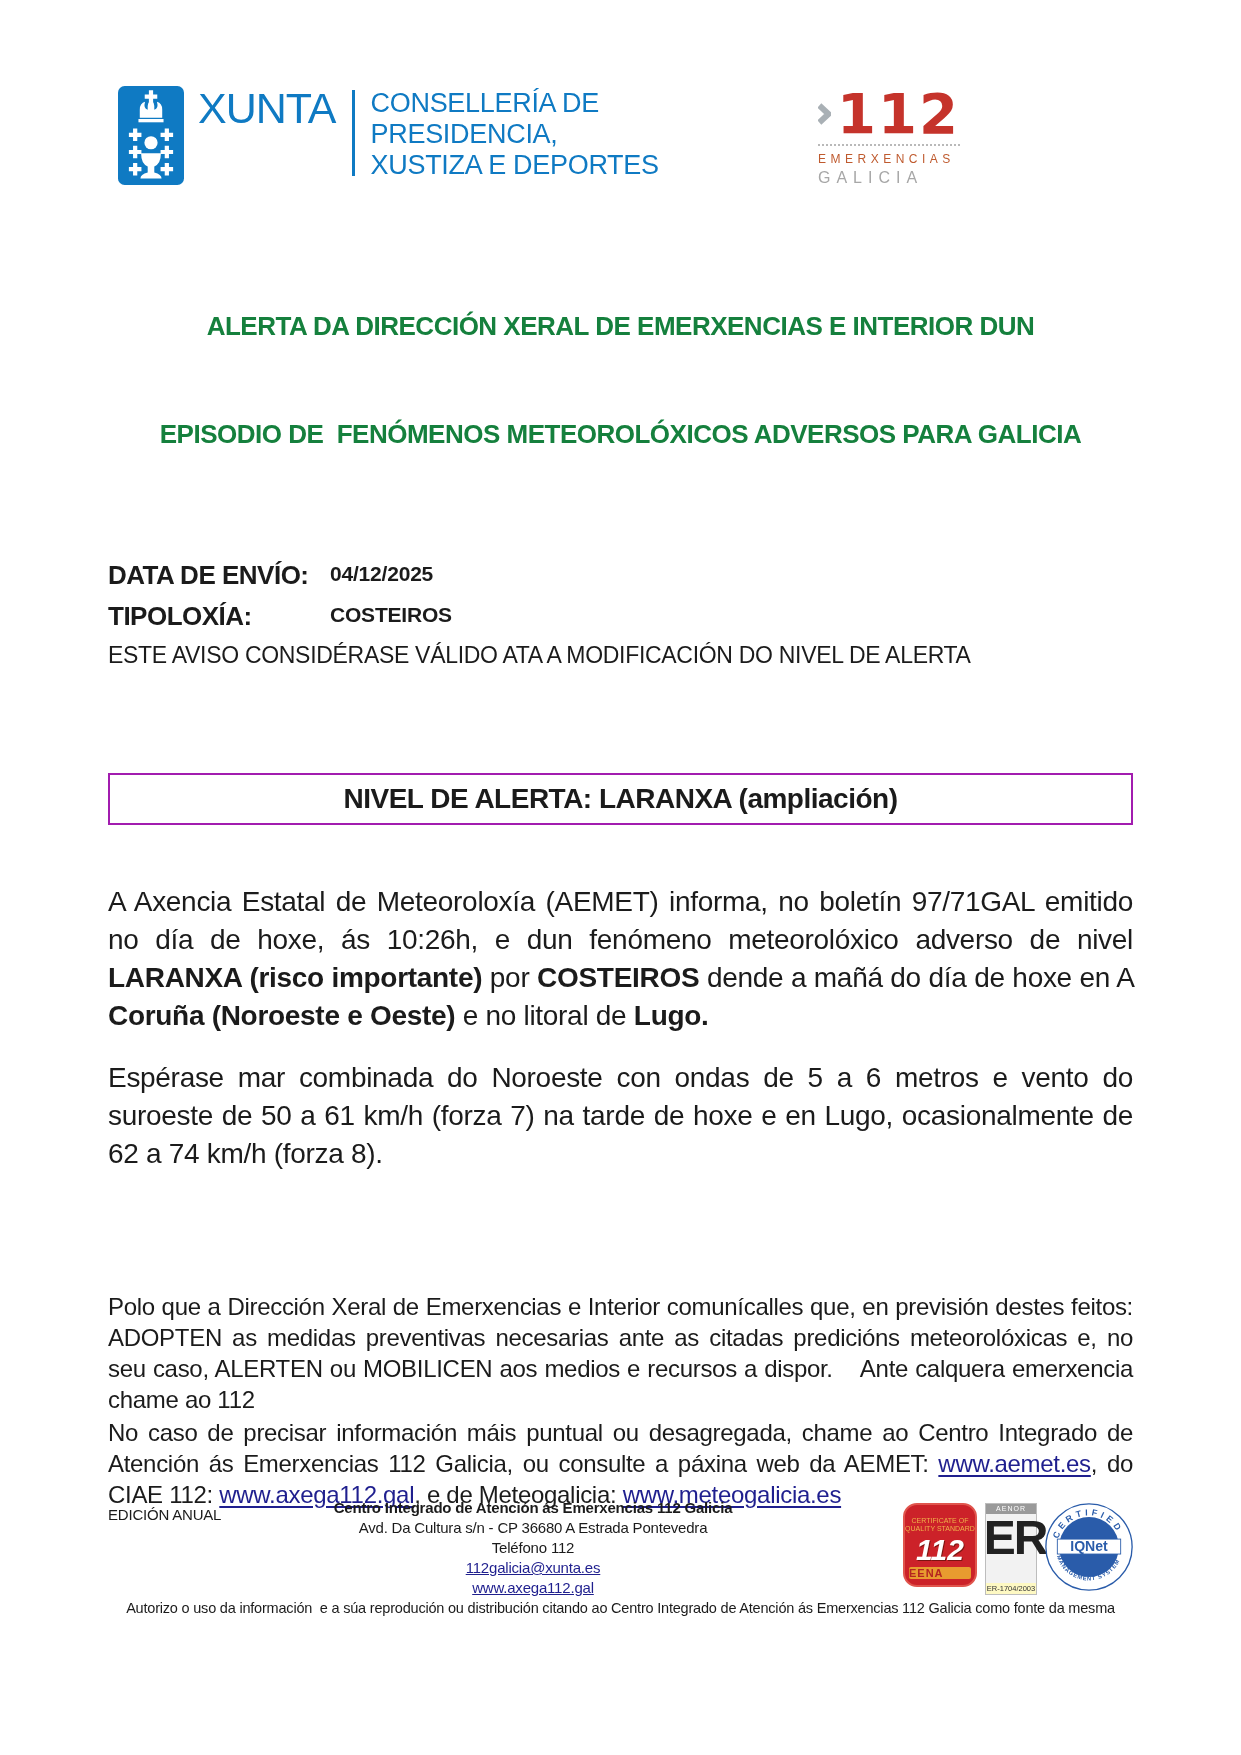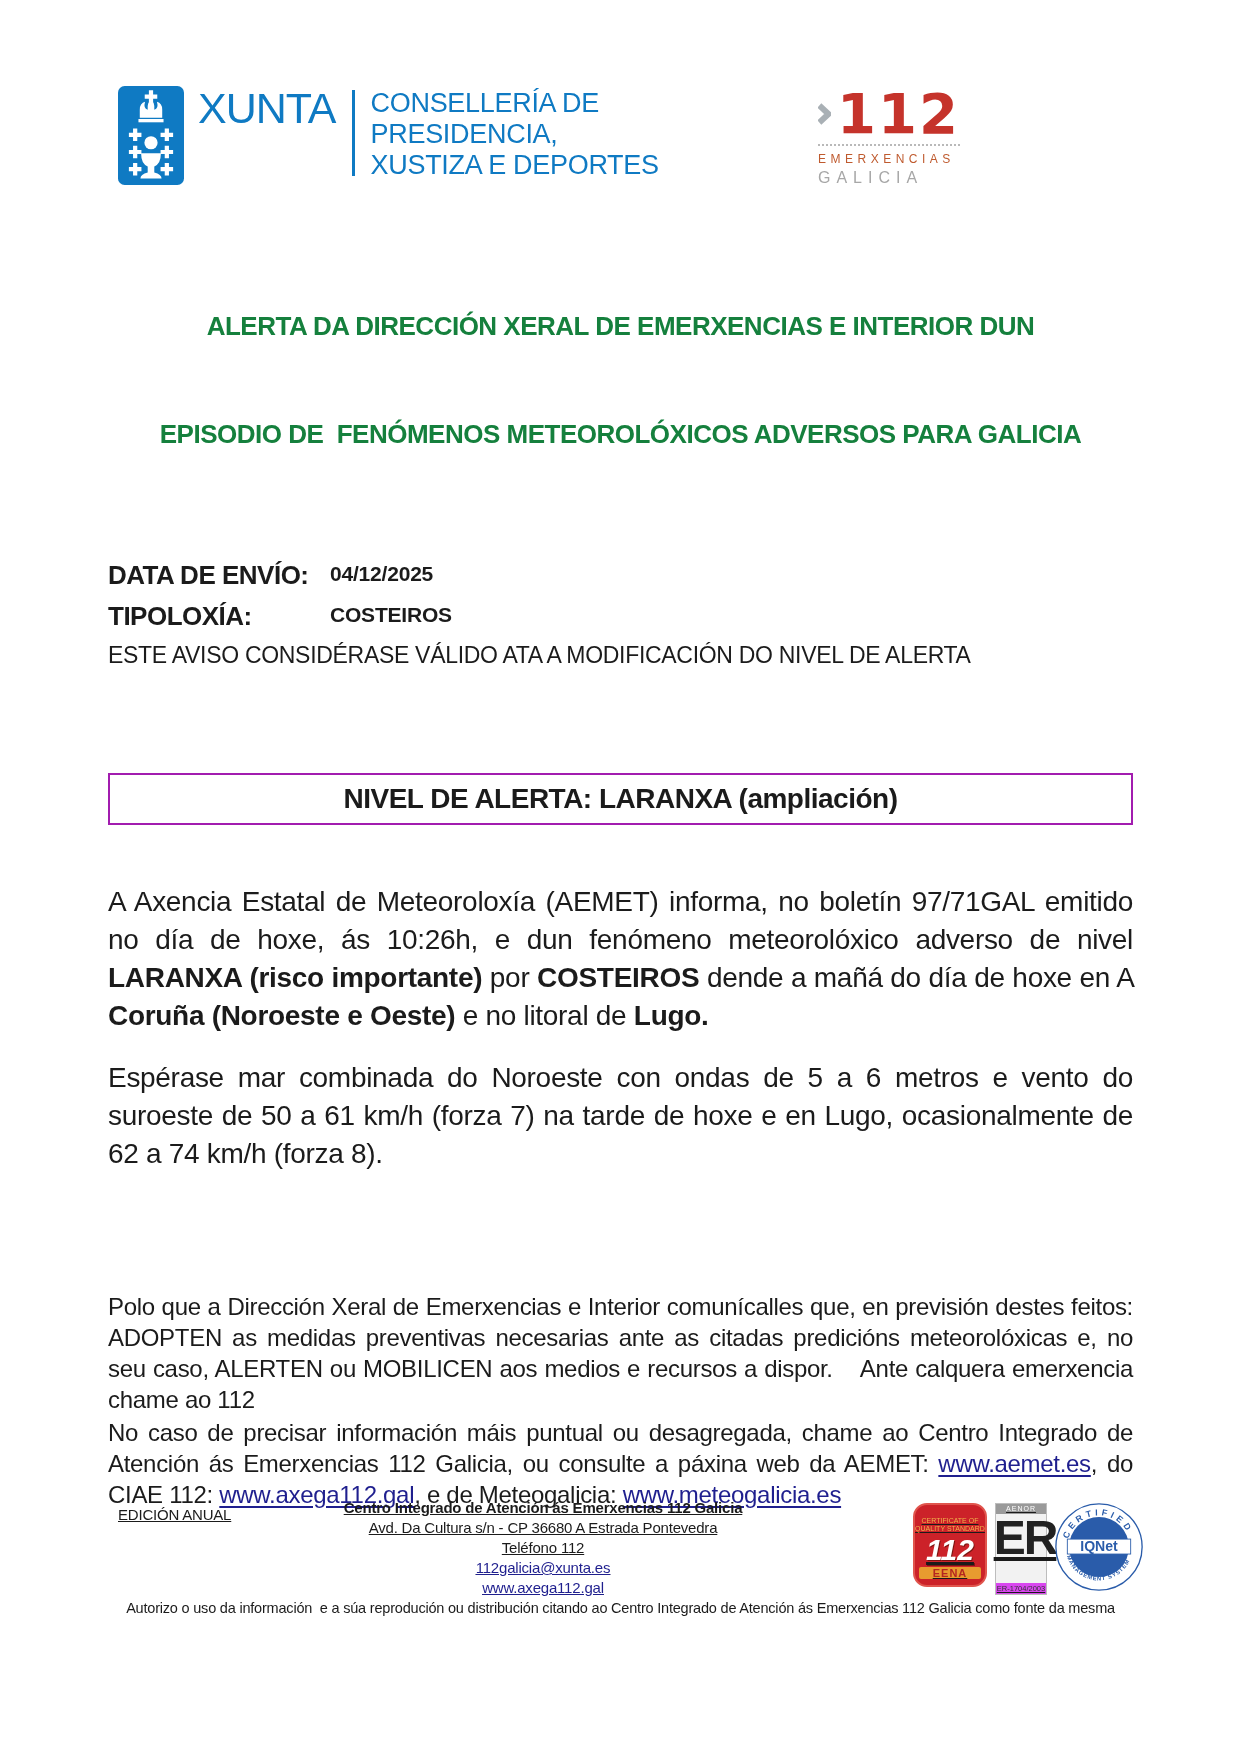--- a/index.html
+++ b/index.html
@@ -67,43 +67,43 @@
   .p4 { margin-top: 2px; }
   .b { font-weight: bold; }
   .sep-line { font-size: 24px; line-height: 30px; white-space: nowrap; overflow: hidden; letter-spacing: 0; }
   .separator { margin-top: 8px; }
   a.doc-link, .doc-link {
     color: #1f1f8e; text-decoration: underline; cursor: pointer;
     text-underline-offset: 3px;
   }
 
   
-  .footer { position: absolute; top: 1498px; left: 118px; width: 1025px; display: flex; text-decoration: underline; }
+  .footer { position: absolute; top: 1498px; left: 108px; width: 1025px; display: flex; }
   .footer-edition { width: 190px; font-size: 15px; padding-top: 8px; letter-spacing: -0.2px; }
   .footer-center { width: 470px; text-align: center; font-size: 15px; line-height: 20px; letter-spacing: -0.2px; }
   .footer-center .bold-line { font-weight: bold; }
   .footer-center .link-line { color: #1f1f8e; text-decoration: underline; }
   .footer-certs { flex: 1; display: flex; justify-content: flex-end; align-items: flex-start; gap: 8px; padding-top: 5px; }
 
   .cert-eena {
     width: 74px; height: 84px; background: #cc2229; border-radius: 14px;
     border: 2px solid #e0554d;
     display: flex; flex-direction: column; align-items: center; justify-content: flex-start;
     color: #fff; overflow: hidden;
   }
   .cert-eena .tiny { font-size: 7px; line-height: 8px; color: #f0b24a; text-align: center; margin-top: 12px; white-space: pre-wrap; }
   .cert-eena .n112 { font-weight: 800; font-style: italic; font-size: 30px; line-height: 30px; margin-top: 2px; text-shadow: 1px 1px 0 #7a1511; }
-  .cert-eena .band { background: #e89b2f; color: #b42520; font-weight: bold; font-size: 11px; letter-spacing: 1px; width: 62px; text-align: center; margin-top: 2px; border-radius: 2px; }
+  .cert-eena .band { background: #e89b2f; color: #b42520; font-weight: bold; font-size: 11px; letter-spacing: 1px; width: 62px; margin-top: 2px; border-radius: 2px; }
   .cert-aenor {
     width: 52px; height: 92px; background: #f2f2f2; border: 1px solid #bdbdbd;
     display: flex; flex-direction: column; align-items: center; color: #222;
   }
   .cert-aenor .top { font-size: 7px; letter-spacing: 1px; background: #9a9a9a; color: #fff; width: 100%; text-align: center; line-height: 10px; margin-bottom: 2px; }
   .cert-aenor .er { font-weight: 800; font-size: 48px; line-height: 44px; letter-spacing: -2px; padding-left: 8px; }
-  .cert-aenor .bottom { font-size: 7.5px; margin-top: auto; background: #d946ef; width: 100%; text-align: center; line-height: 11px; color: #333; }
+  .cert-aenor .bottom { font-size: 7.5px; margin-top: auto; background: #fef9c3; width: 100%; text-align: center; line-height: 11px; color: #333; }
   .cert-iqnet { width: 88px; height: 88px; }
 
   .small-print {
     position: absolute; top: 1600px; left: 0; width: 1241px;
     text-align: center; font-size: 14.5px; letter-spacing: -0.2px; color: #1b1b1b;
     white-space: pre-wrap;
   }
 </style>
 </head>
 <body>

